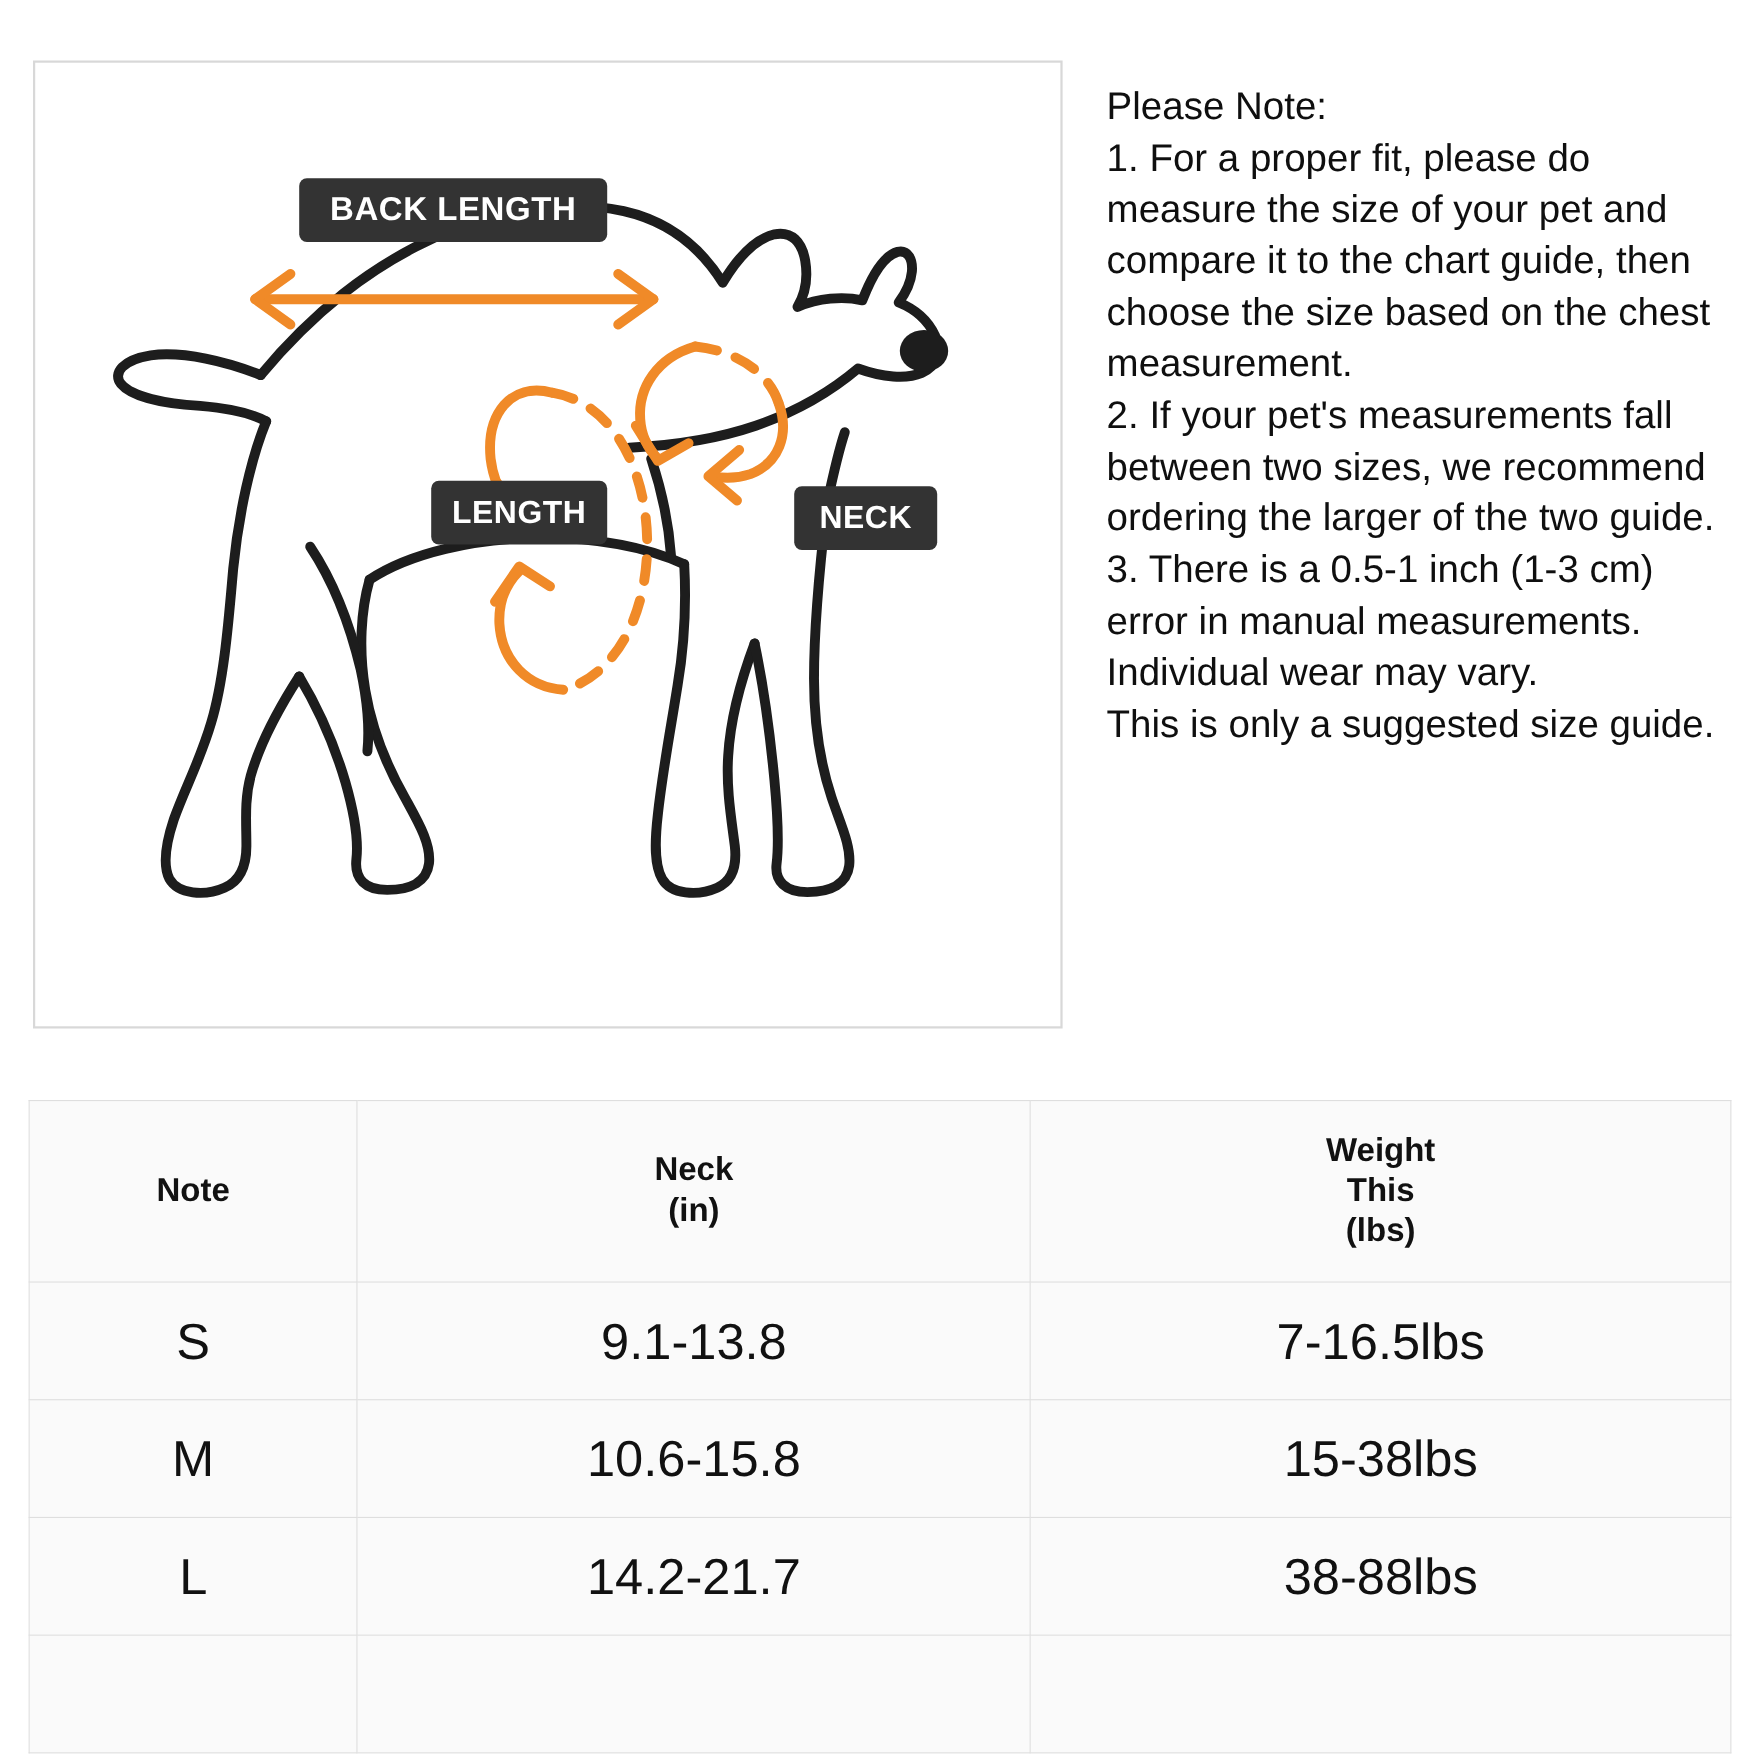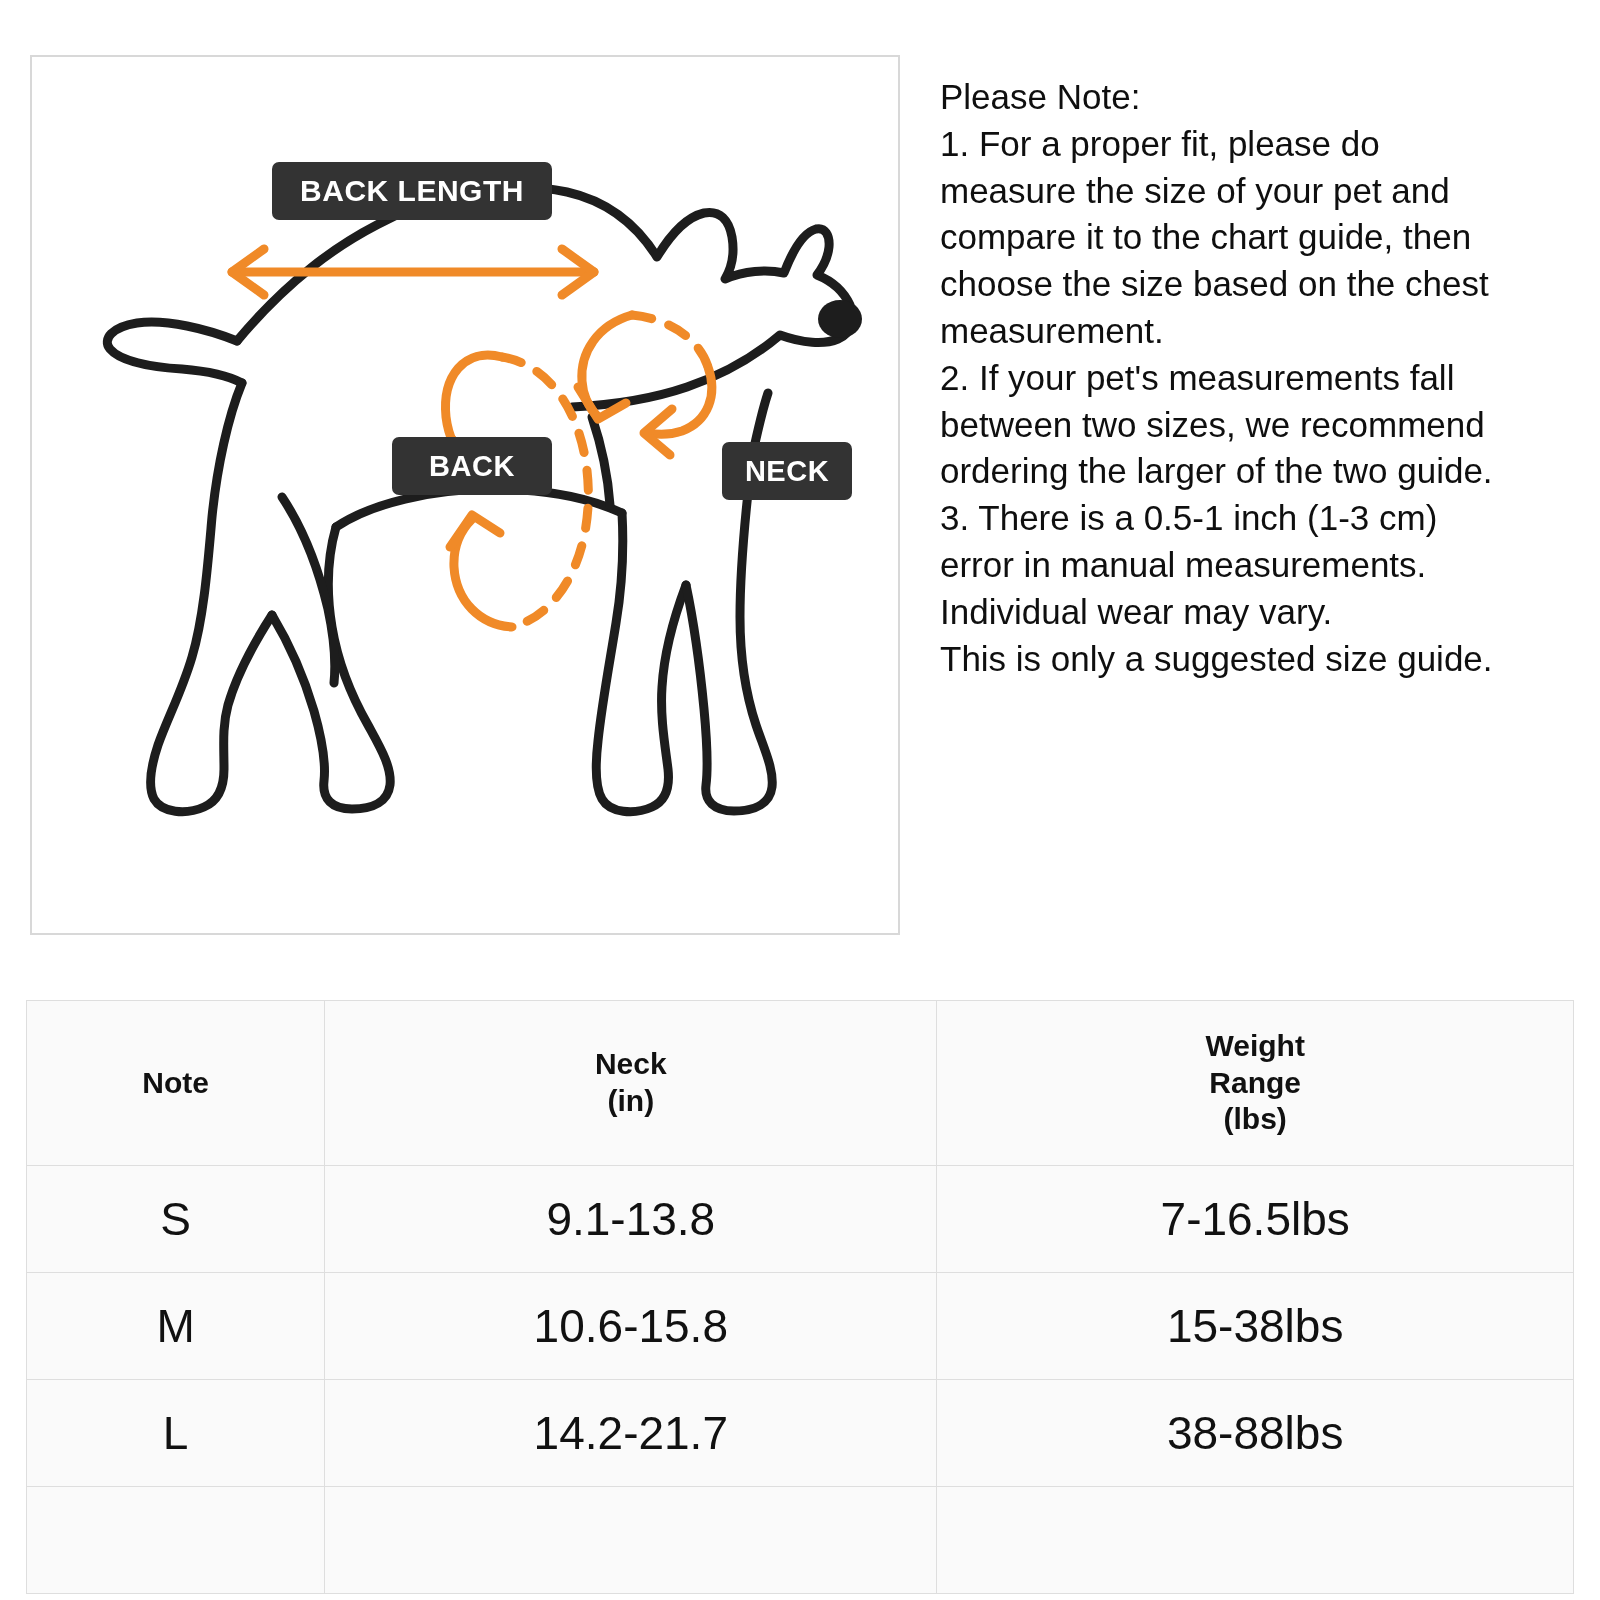--- a/index.html
+++ b/index.html
@@ -22,21 +22,21 @@
   }
   
   .top {
     display: flex;
     flex-direction: row;
     align-items: flex-start;
     padding: 55px 30px 0 30px;
     box-sizing: border-box;
   }
   .diagram-box {
-    width: 870px;
+    width: 936px;
     height: 880px;
     border: 2px solid #d8d8d8;
     box-sizing: border-box;
     position: relative;
     background: #fff;
     flex: none;
   }
   .diagram-box svg {
     position: absolute;
     left: 0;
@@ -246,21 +246,21 @@
                    C 551 340, 558 352, 566 360"></path>
           <polyline points="546,330 566,362 594,346"></polyline>
           <path d="M676 310
                    C 686 338, 676 364, 650 374
                    C 638 378, 626 378, 616 376"></path>
           <polyline points="640,352 612,376, 638,398"></polyline>
         </g>
       </svg>
 
       <div class="tag tag-back">BACK LENGTH</div>
-      <div class="tag tag-chest">BACK</div>
+      <div class="tag tag-chest">LENGTH</div>
       <div class="tag tag-neck">NECK</div>
     </div>
 
     <div class="notes">
       <p>Please Note:</p>
       <p>1. For a proper fit, please do</p>
       <p>measure the size of your pet and</p>
       <p>compare it to the chart guide, then</p>
       <p>choose the size based on the chest</p>
       <p>measurement.</p>
@@ -280,21 +280,21 @@
         <tr>
           <th class="col-size">
             <span>Note</span>
           </th>
           <th class="col-neck">
             <span>Neck</span><br>
             <span>(in)</span>
           </th>
           <th class="col-weight">
             <span>Weight</span><br>
-            <span>Range</span><br>
+            <span>This</span><br>
             <span>(lbs)</span>
           </th>
         </tr>
       </thead>
       <tbody>
         <tr>
           <td>S</td>
           <td>9.1-13.8</td>
           <td>7-16.5lbs</td>
         </tr>

